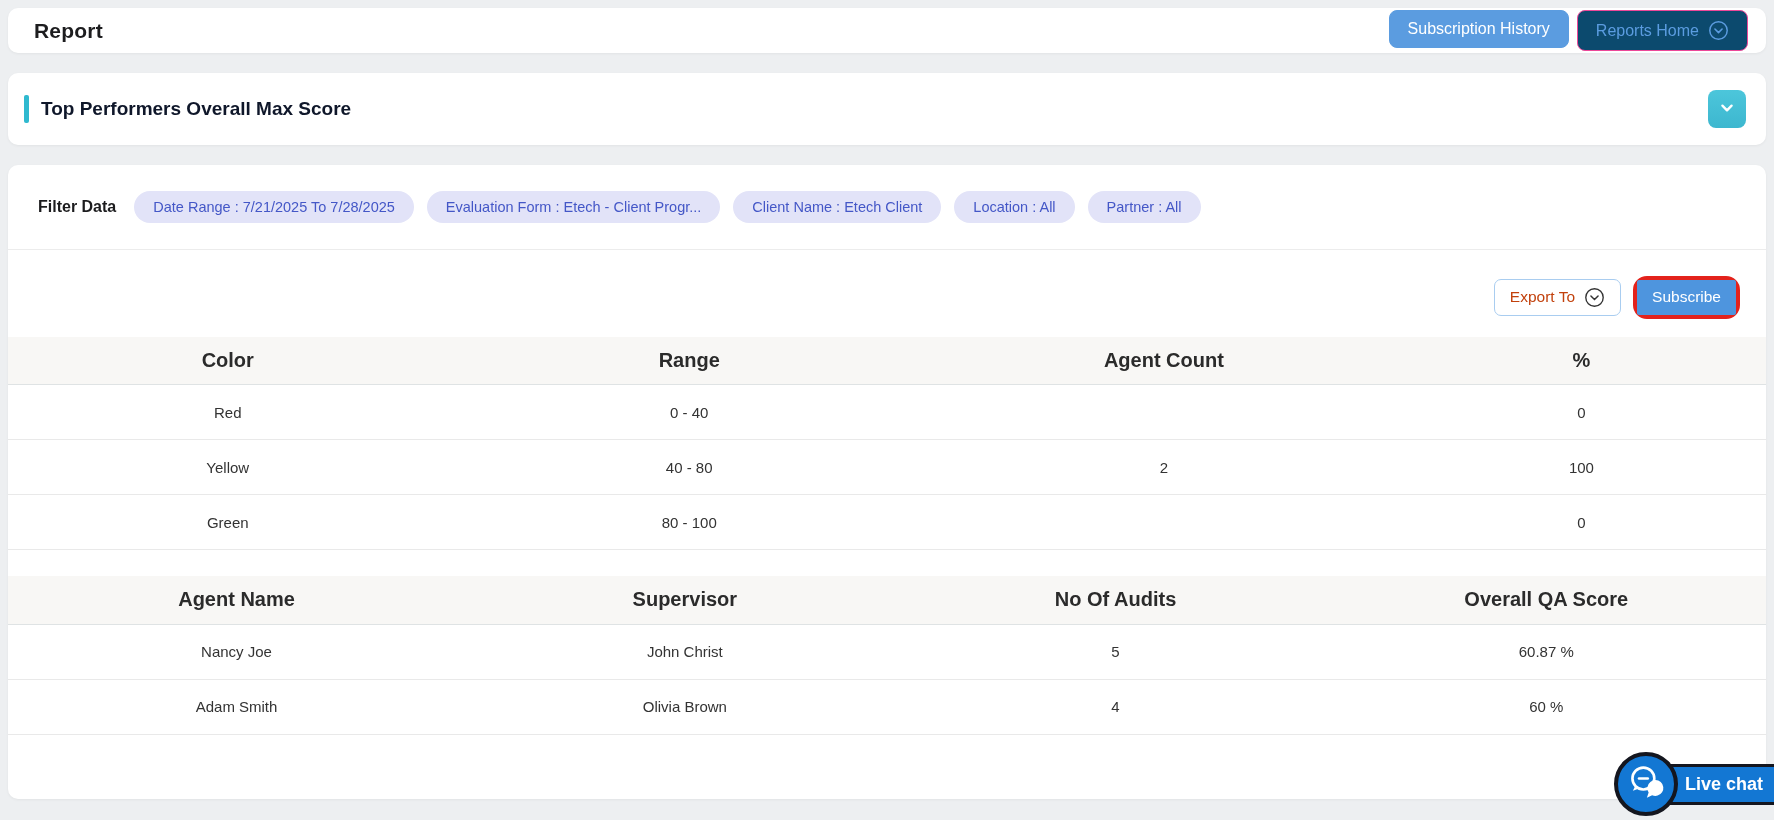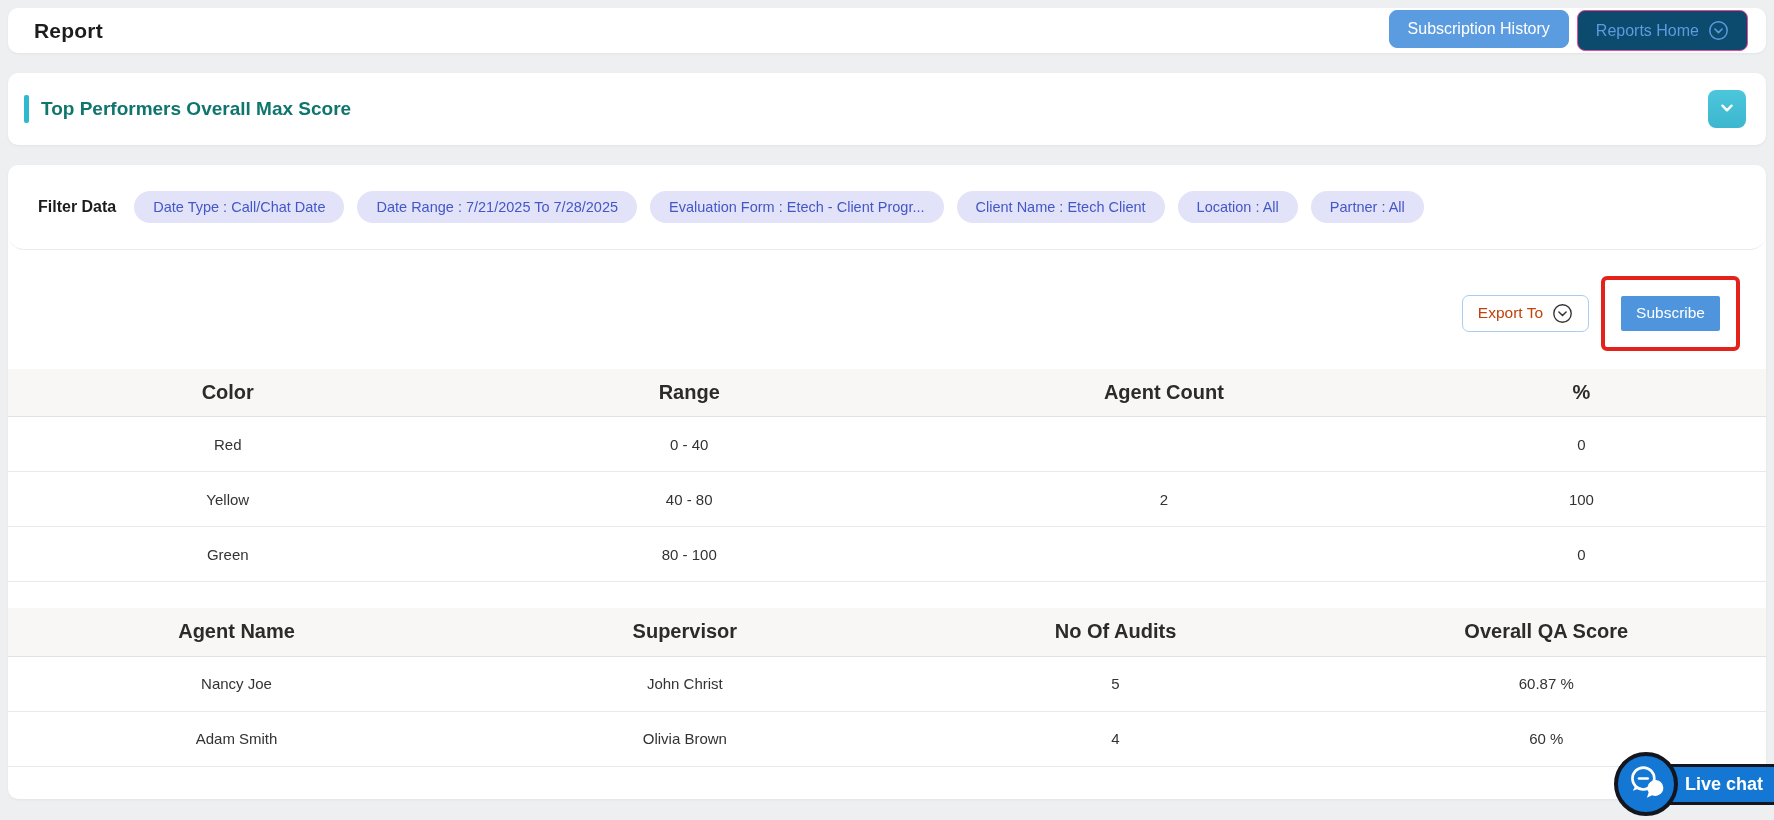--- a/index.html
+++ b/index.html
@@ -40,53 +40,52 @@
   .section-card {
     height: 72px;
     display: flex;
     align-items: center;
     justify-content: space-between;
     padding: 0 20px 0 16px;
     margin-bottom: 20px;
   }
   .section-left { display: flex; align-items: center; gap: 12px; }
   .accent-bar { width: 5px; height: 28px; background: #2fb9cf; border-radius: 2px; }
-  .section-title { font-size: 19px; font-weight: 700; color: #0f766e; }
+  .section-title { font-size: 19px; font-weight: 700; color: #0f172a; }
   .collapse-btn {
     width: 38px; height: 38px; border: none; border-radius: 8px;
     background: linear-gradient(180deg, #4cc6db, #3db7cf);
     display: flex; align-items: center; justify-content: center; cursor: pointer;
   }
   .collapse-btn svg { width: 22px; height: 22px; }
   
   .main-card { height: 634px; padding-top: 26px; }
   .filter-row {
     display: flex; align-items: center;
     padding: 0 30px 26px 30px;
     border-bottom: 1px solid #ececec;
-    border-radius: 16px;
   }
   .filter-label { font-size: 16px; font-weight: 700; color: #1c1c1e; margin-right: 18px; white-space: nowrap; }
   .chips { display: flex; align-items: center; gap: 13px; flex-wrap: nowrap; }
   .chip {
     background: #e2e3f8; color: #4457c7;
     font-size: 14.5px; padding: 8px 19px; border-radius: 18px;
     white-space: nowrap; cursor: default;
   }
   .actions-row {
     display: flex; justify-content: flex-end; align-items: center;
     gap: 12px; padding: 26px 26px 0 26px;
   }
   .btn-export {
     background: #fff; color: #c2410c; border: 1px solid #a9cdf0;
     font-size: 15.5px; padding: 7px 15px; border-radius: 7px;
   }
   .btn-export .circ-chev { color: #333; }
   .subscribe-highlight {
-    border: 4px solid #e3221c; border-radius: 6px; padding: 16px; line-height: 0;
+    border: 4px solid #e3221c; border-radius: 14px; padding: 0; line-height: 0;
   }
   .btn-subscribe {
     background: #4e95de; color: #fff; border: none;
     font-size: 15.5px; padding: 8px 15px; border-radius: 2px;
     cursor: pointer; line-height: 1.2; font-family: "Liberation Sans", sans-serif;
   }
   
   table { width: 100%; border-collapse: collapse; }
   .tbl { margin-top: 18px; }
   .tbl th {
@@ -149,21 +148,20 @@
         </svg>
     </span>
   </button>
 </div>
 
 <div class="card main-card">
 
   <div class="filter-row">
     <span class="filter-label">Filter Data</span>
     <div class="chips">
-      <span class="chip">Date Type : Call/Chat Date</span>
       <span class="chip">Date Range : 7/21/2025 To 7/28/2025</span>
       <span class="chip">Evaluation Form : Etech - Client Progr...</span>
       <span class="chip">Client Name : Etech Client</span>
       <span class="chip">Location : All</span>
       <span class="chip">Partner : All</span>
     </div>
   </div>
 
   <div class="actions-row">
     <button class="btn btn-export">

